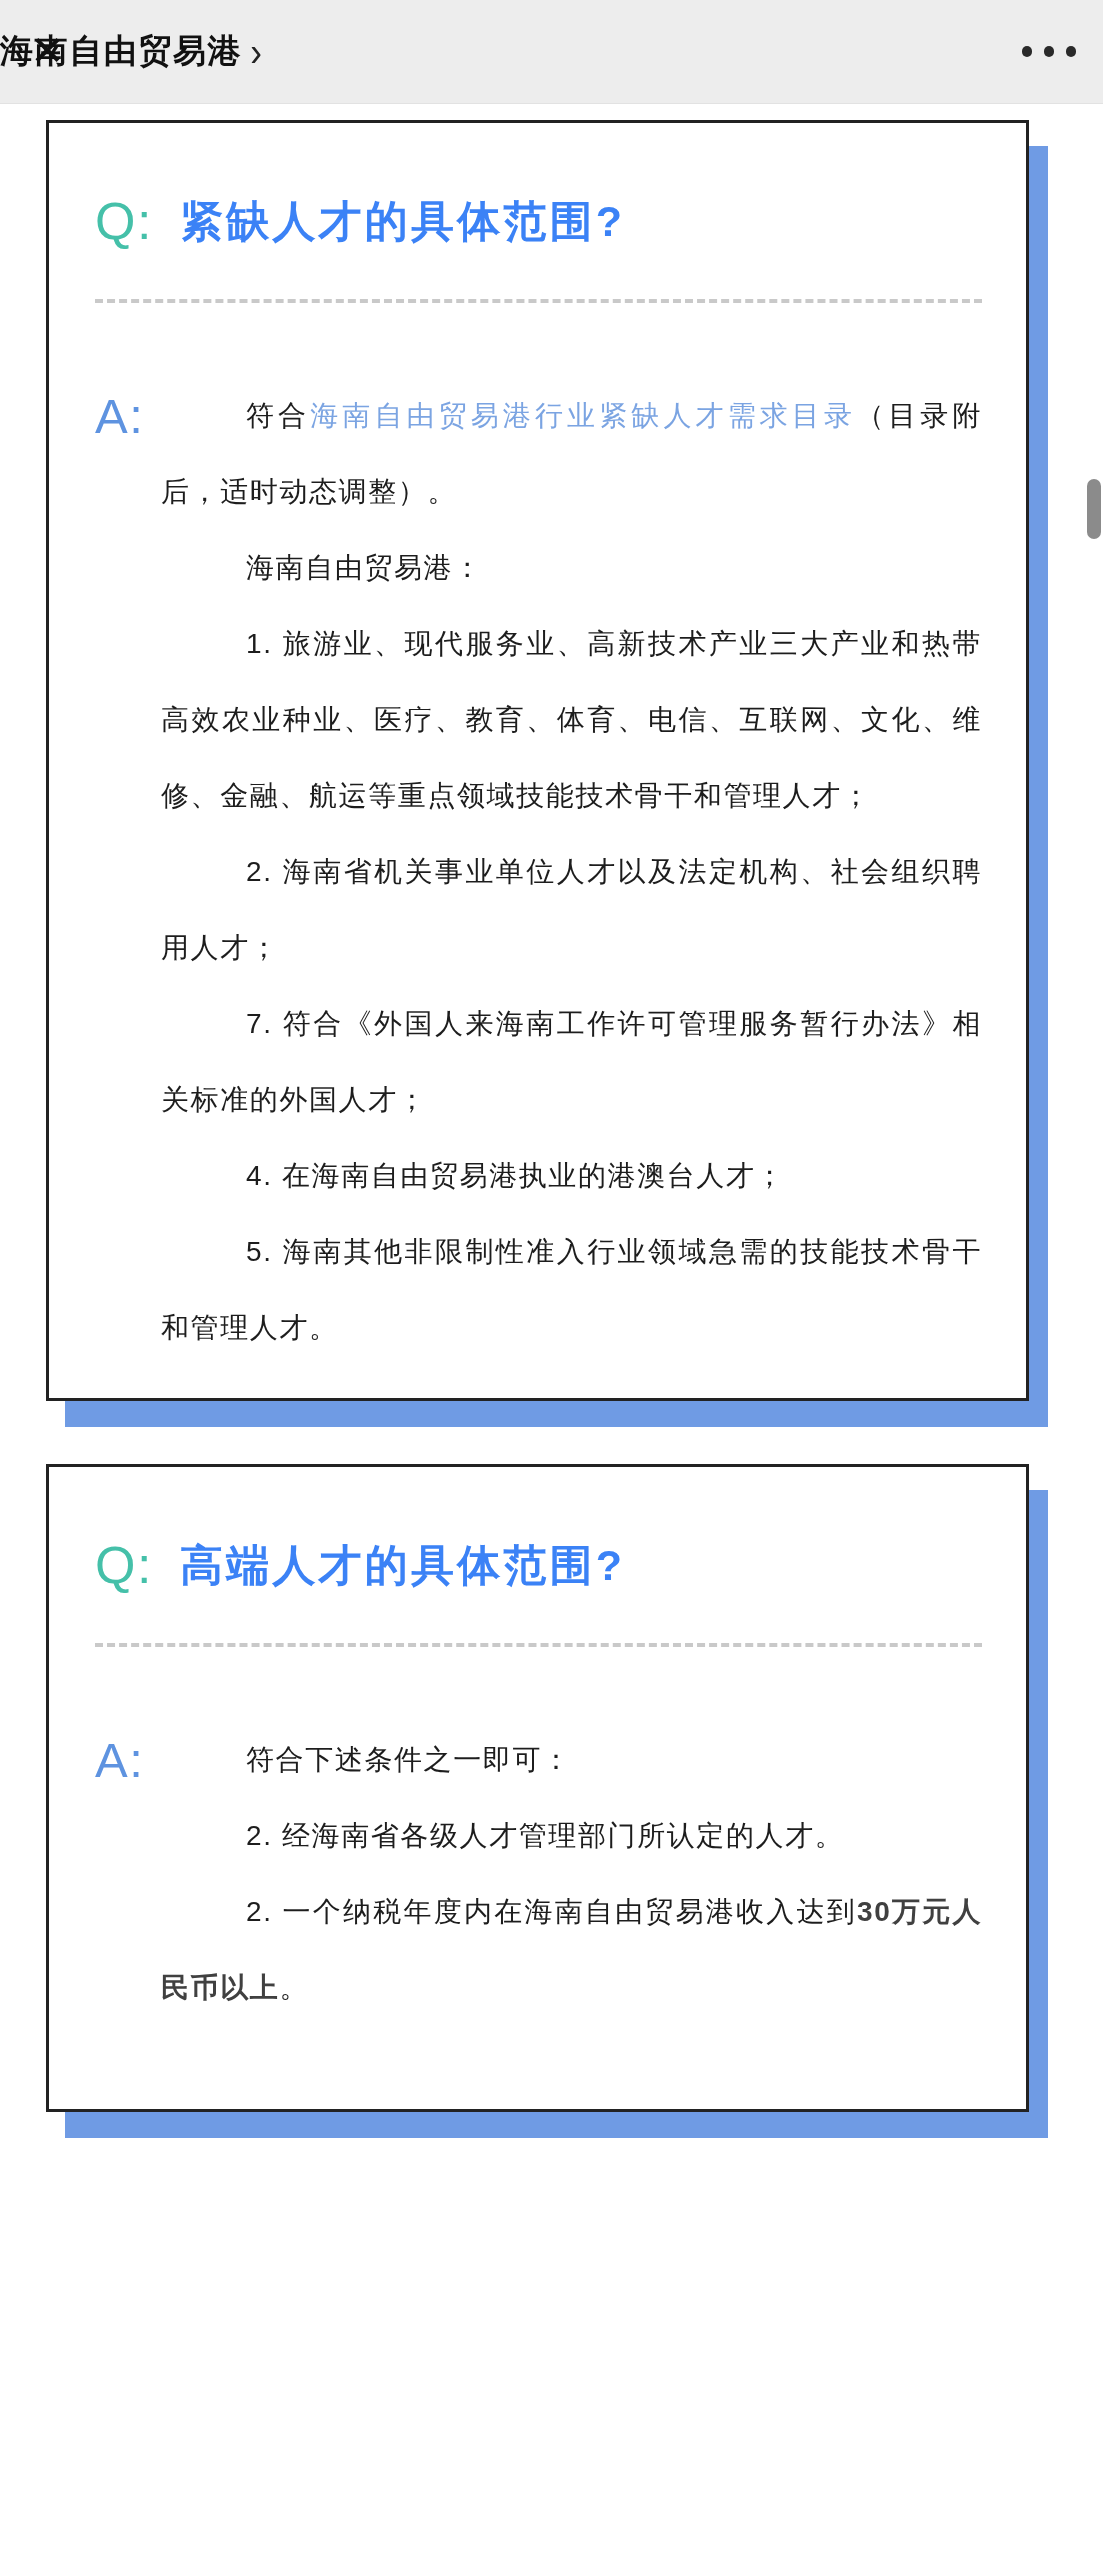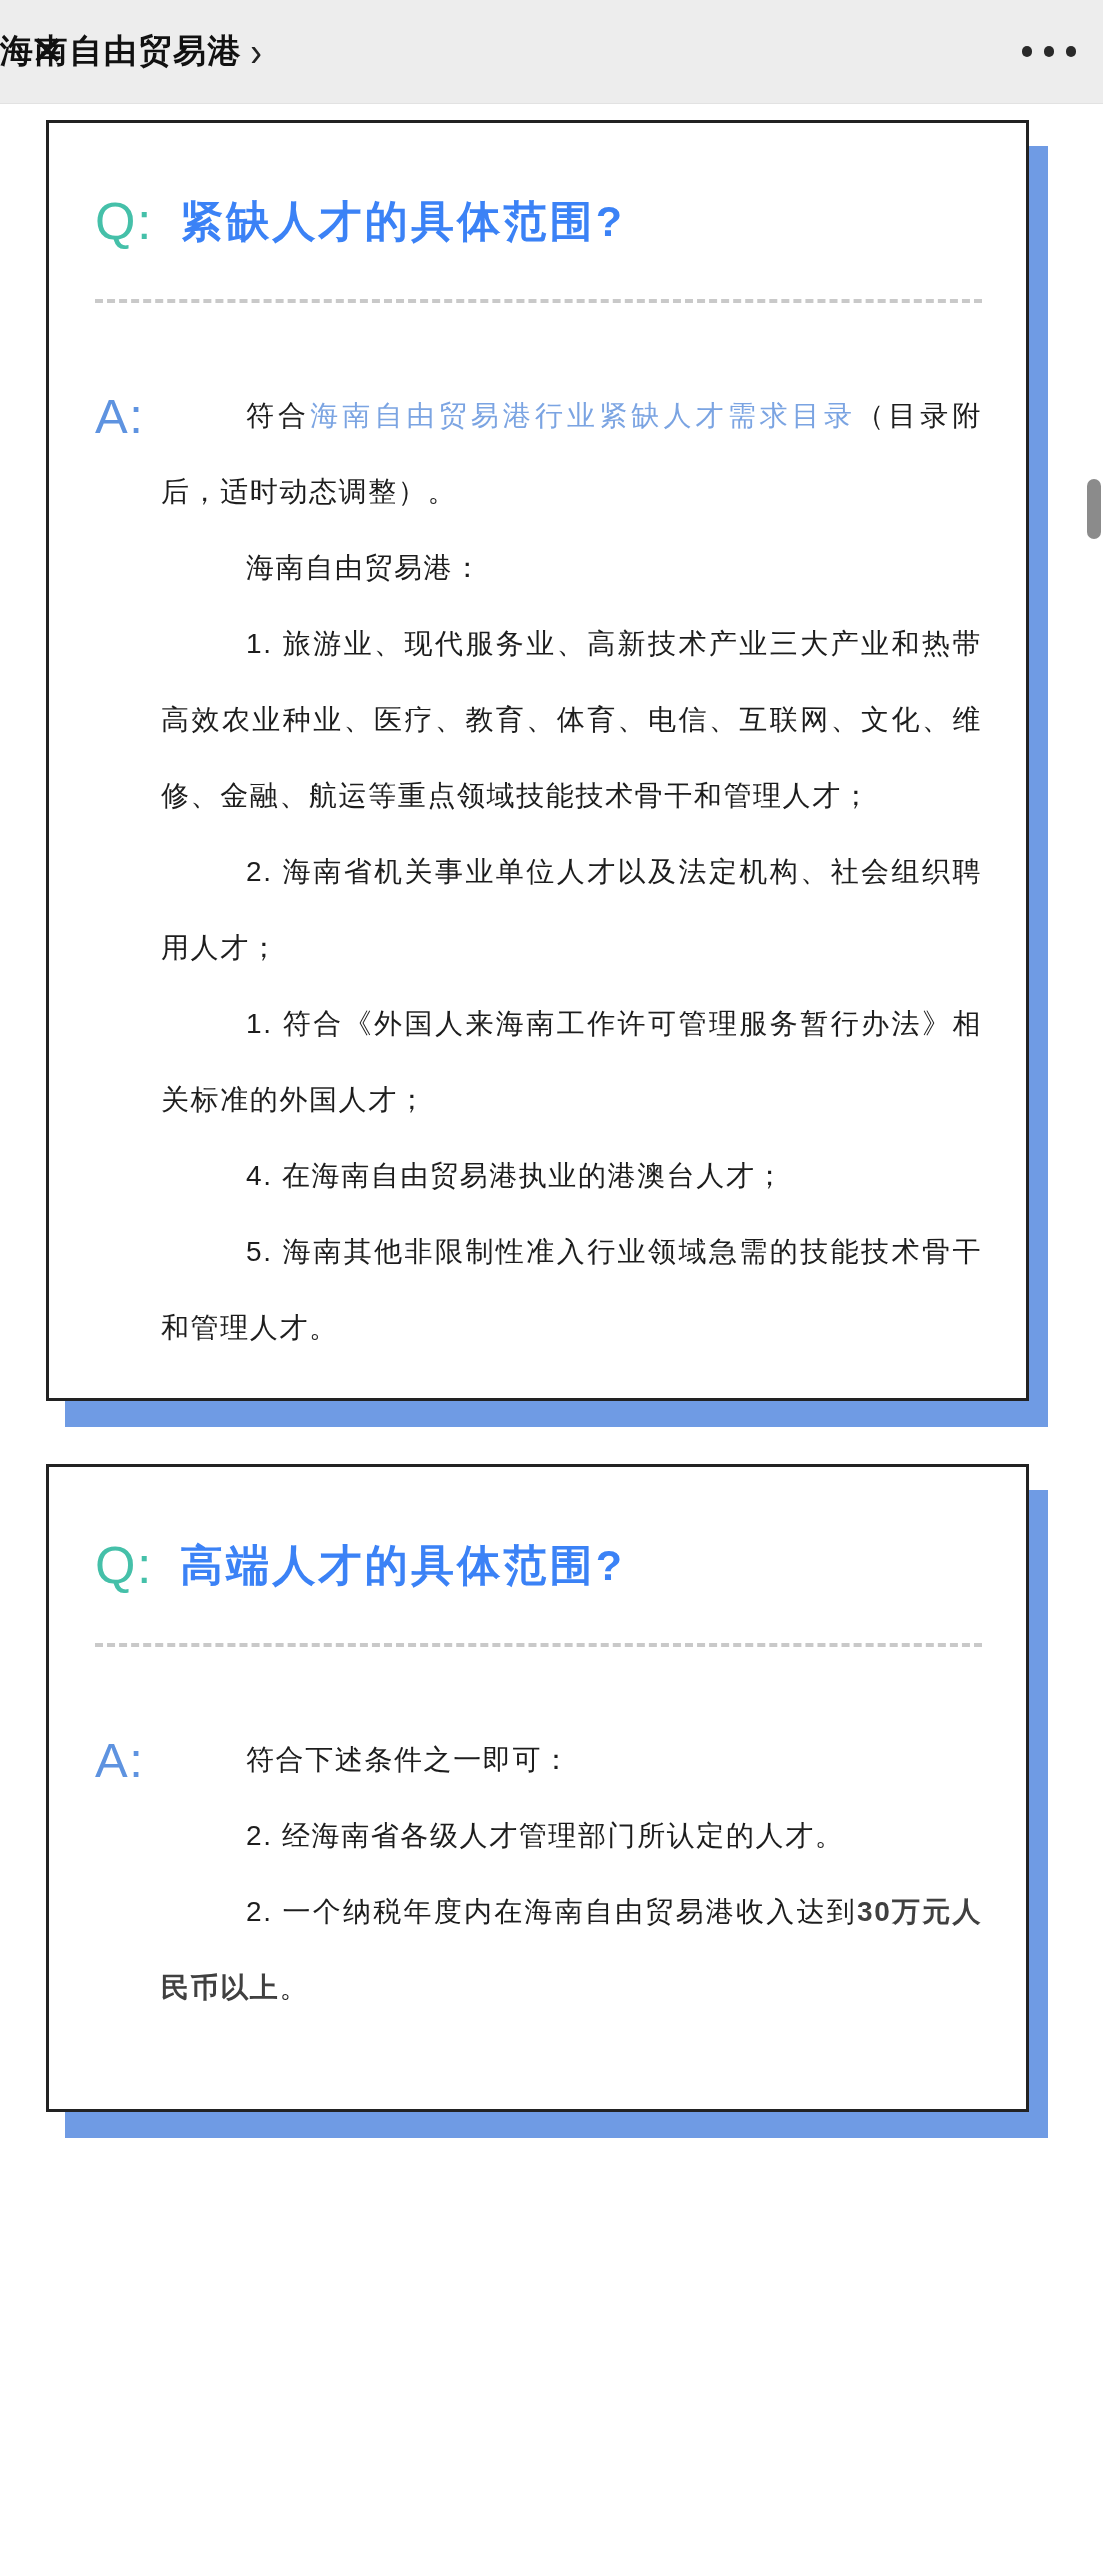--- a/index.html
+++ b/index.html
@@ -105,21 +105,21 @@
       <span class="q-text">紧缺人才的具体范围?</span>
     </div>
     <hr class="divider">
     <div class="a-row">
       <span class="a-marker">A:</span>
       <div class="a-body">
         <p><span>符合</span><span class="link">海南自由贸易港行业紧缺人才需求目录</span><span>（目录附后，适时动态调整）。</span></p>
         <p>海南自由贸易港：</p>
         <p>1. 旅游业、现代服务业、高新技术产业三大产业和热带高效农业种业、医疗、教育、体育、电信、互联网、文化、维修、金融、航运等重点领域技能技术骨干和管理人才；</p>
         <p>2. 海南省机关事业单位人才以及法定机构、社会组织聘用人才；</p>
-        <p>1. 符合《外国人来海南工作许可管理服务暂行办法》相关标准的外国人才；</p>
+        <p>7. 符合《外国人来海南工作许可管理服务暂行办法》相关标准的外国人才；</p>
         <p>4. 在海南自由贸易港执业的港澳台人才；</p>
         <p>5. 海南其他非限制性准入行业领域急需的技能技术骨干和管理人才。</p>
       </div>
     </div>
   </div>
 
   <div class="card card-2">
     <div class="q-row">
       <span class="q-marker">Q:</span>
       <span class="q-text">高端人才的具体范围?</span>

